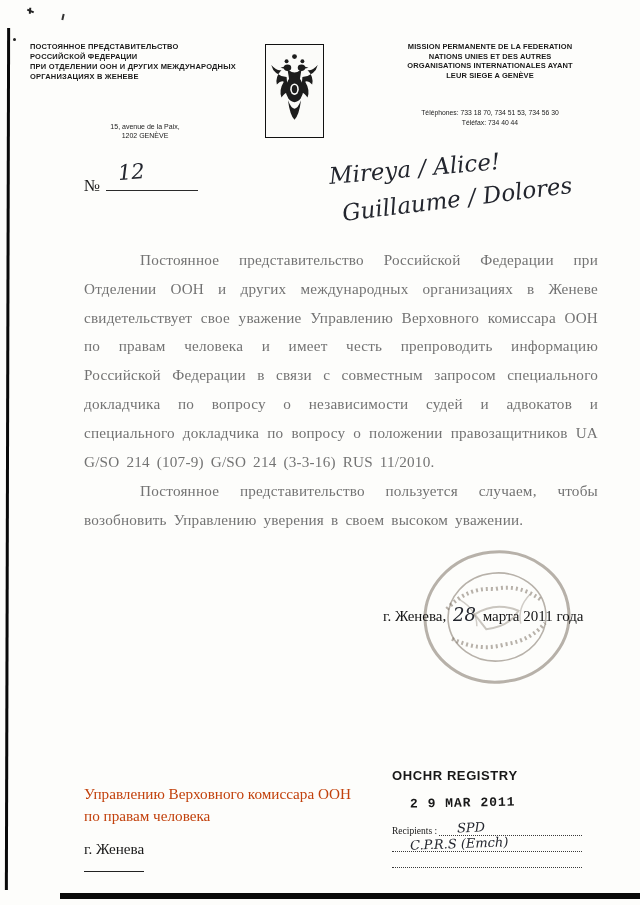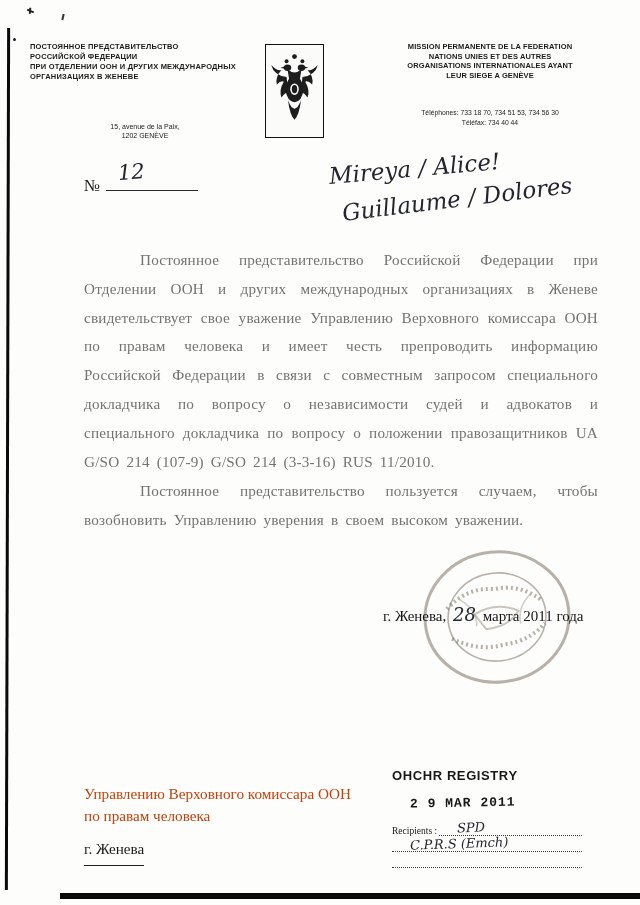--- a/index.html
+++ b/index.html
@@ -46,21 +46,21 @@
   
   .registry{position:absolute;left:392px;top:768px;width:190px;color:#181818;}
   .registry .title{font-family:"Liberation Sans",sans-serif;font-weight:bold;font-size:13px;letter-spacing:.6px;}
   .registry .rdate{font-family:"Liberation Mono",monospace;font-size:13px;font-weight:bold;margin:12px 0 10px 18px;letter-spacing:1px;transform:rotate(-1deg);}
   .recip-row{display:flex;align-items:flex-end;font-size:9.5px;height:16px;position:relative;}
   .recip-label{margin-right:2px;white-space:nowrap;}
   .dotted{flex:1;border-bottom:1.4px dotted #3a3a3a;height:12px;position:relative;}
   .recip-hand{position:absolute;left:18px;bottom:0;font-size:13px;white-space:nowrap;transform:rotate(-2deg);}
   
   .addressee{position:absolute;left:84px;top:783px;font-size:15.2px;line-height:22px;color:#c2410c;}
-  .addressee-city{position:absolute;left:84px;top:840px;font-size:15.2px;border-bottom:1.3px solid #222;padding-bottom:7px;}
+  .addressee-city{position:absolute;left:84px;top:840px;font-size:15.2px;border-bottom:1.3px solid #222;padding-bottom:13px;}
 </style>
 </head>
 <body>
 
 <div class="page">
 
   <div class="edge-left"></div>
   <div class="edge-bottom"></div>
   <div class="mark-a"></div>
   <div class="mark-b"></div>

